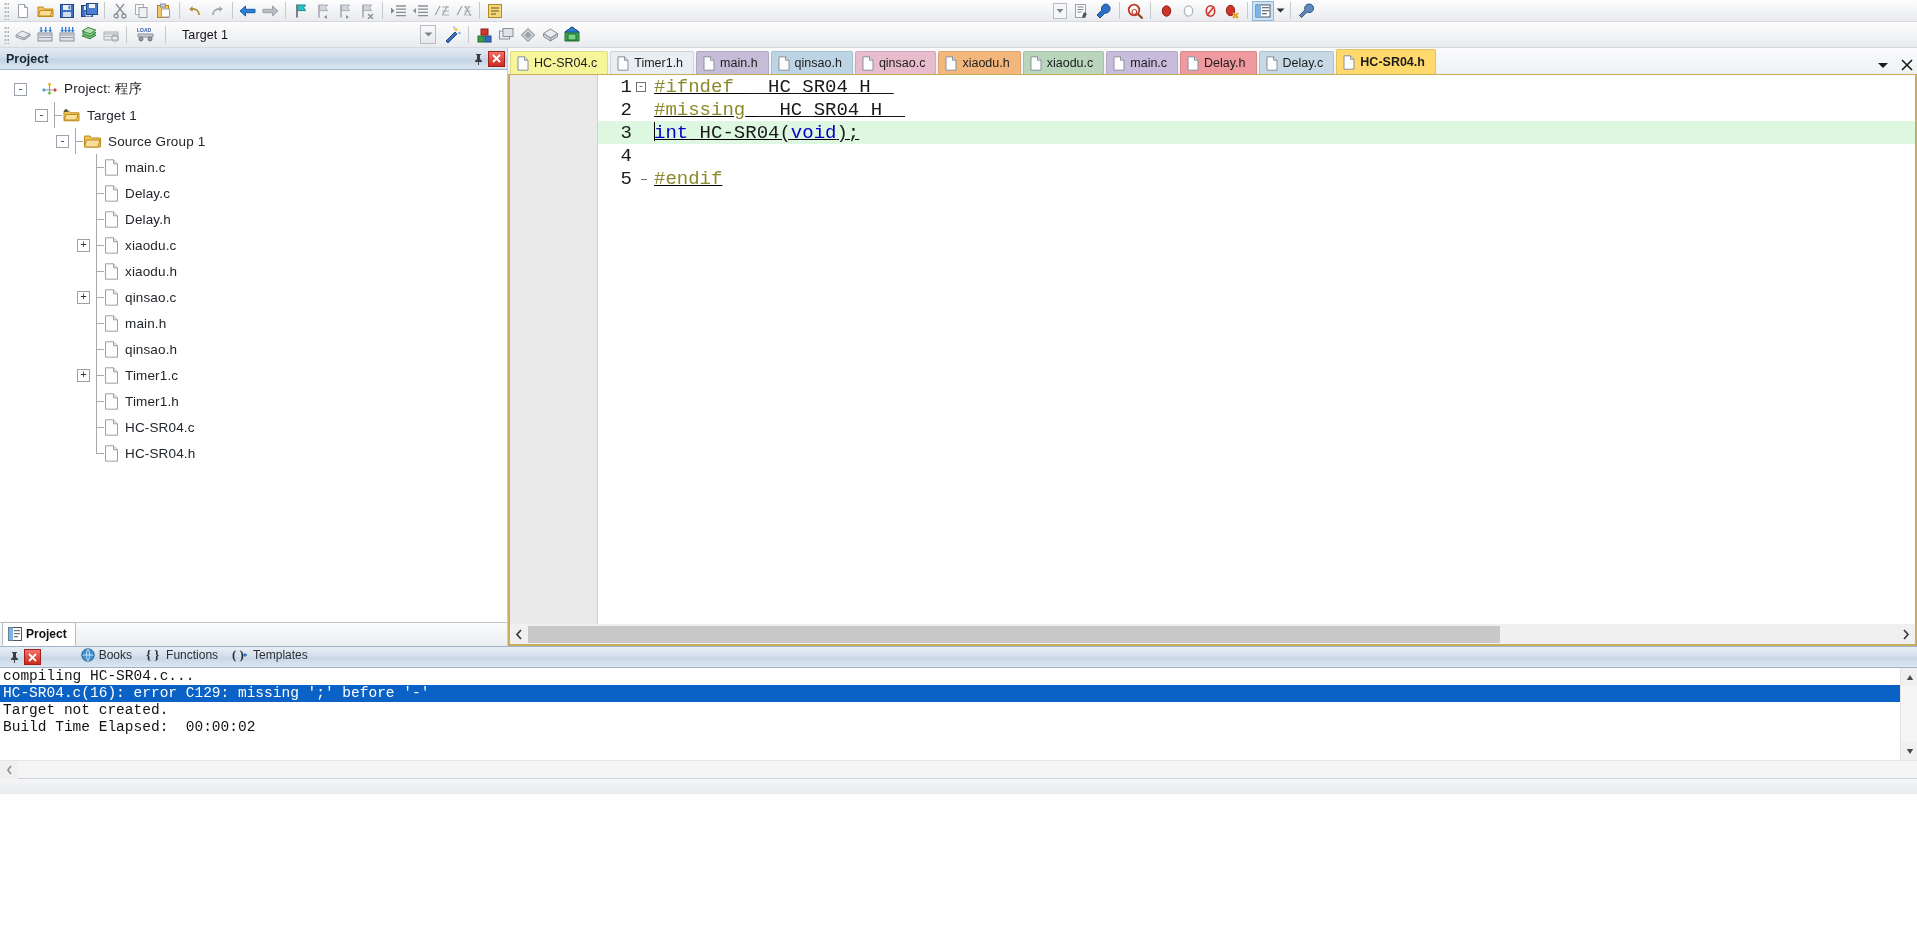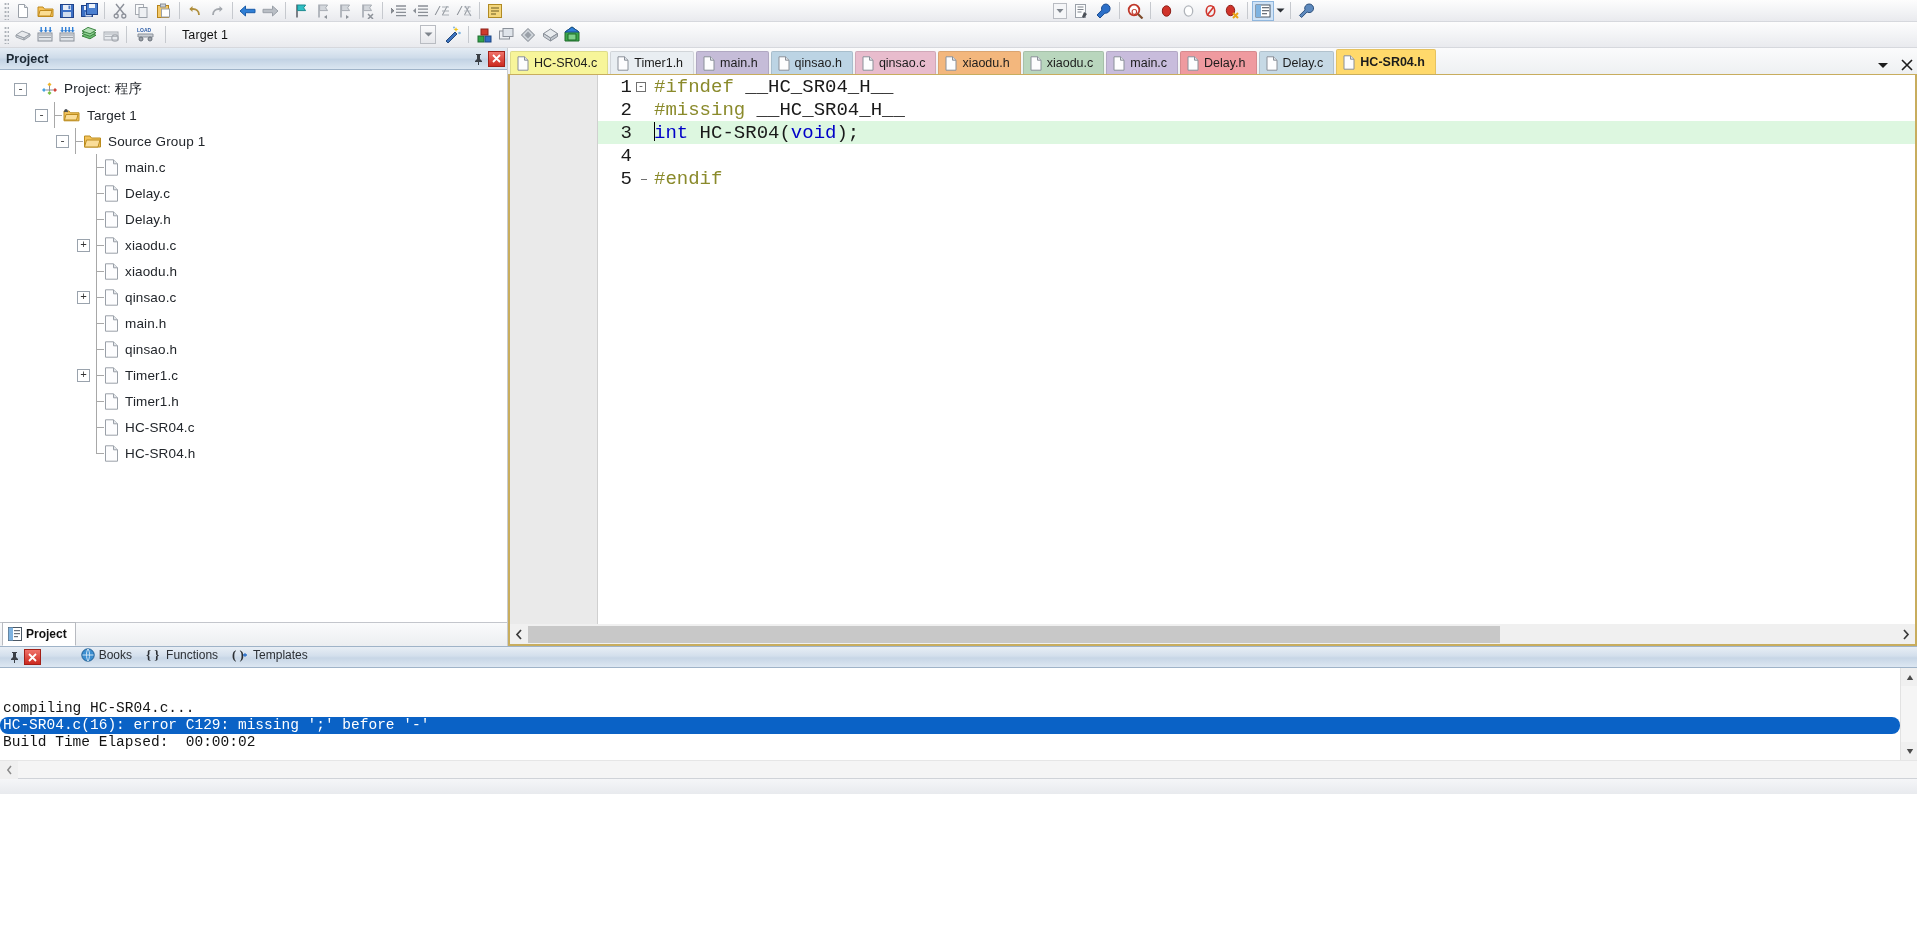--- a/index.html
+++ b/index.html
@@ -215,21 +215,21 @@
     display: flex; align-items: center; justify-content: center;
     font-size: 11px; color: #555; position: relative;
   }
   .foldbox {
     width: 10px; height: 10px; border: 1px solid #707070; background:#fff;
     display:flex; align-items:center; justify-content:center;
     font-size: 10px; line-height:1; font-family:"Liberation Mono", monospace;
   }
   .vbar { position:absolute; left:7px; top:0; bottom:0; width:1px; background:#707070; }
   .vbar.half-top { bottom: 50%; }
-  .codetext { padding-left: 6px; flex: 1 1 auto; position: relative; }
+  .codetext { padding-left: 6px; flex: 1 1 auto; position: relative; text-decoration: underline; }
   .kw-pp { color: #8a8a2b; }
   .kw-blue { color: #0000c8; }
   .plain { color: #1a1a1a; }
   .caret {
     display:inline-block; width:1px; height:19px; background:#000;
     vertical-align: -3px; margin-right: -1px;
   }
 
   .hscroll-wrap {
     height: 22px;
@@ -259,30 +259,30 @@
     padding: 0 2px 0 6px;
     font-size: 12.5px; color:#1a2733;
   }
   .build-head .ttl { flex: 1 1 auto; }
   .build-body {
     height: 92px;
     background: #fff;
     display: flex;
     position: relative;
   }
-  .build-lines { flex: 1 1 auto; overflow: hidden; margin-top: 32px; }
+  .build-lines { flex: 1 1 auto; overflow: hidden; }
   .bline {
     font-family: "Liberation Mono", monospace;
     font-size: 14.5px;
     height: 17px; line-height: 17px;
     white-space: pre;
     color: #141414;
     padding-left: 3px;
   }
-  .bline.sel { background: #0a62c6; color: #fff; border-radius: 8px; }
+  .bline.sel { background: #0a62c6; color: #fff; }
   .vscroll {
     width: 17px; flex: 0 0 auto;
     background: #f5f5f5;
     border-left: 1px solid #e2e2e2;
     display: flex; flex-direction: column; justify-content: space-between;
   }
   .vscroll .sb-arrow { width: 17px; }
   .build-hscroll {
     height: 18px;
     background: #f5f5f5;
@@ -1161,20 +1161,21 @@
     <svg width="9" height="9" viewBox="0 0 9 9">
         <path d="M1 1l7 7M8 1L1 8" stroke="#fff" stroke-width="1.8"></path>
       </svg>
   </div>
 </div>
 
 <div class="build-body">
   <div class="build-lines" id="blines">
       <div class="bline">compiling HC-SR04.c...</div>
       <div class="bline sel">HC-SR04.c(16): error C129: missing ';' before '-'</div>
+      <div class="bline">Target not created.</div>
       <div class="bline">Build Time Elapsed:  00:00:02</div>
     </div>
   <div class="vscroll">
     <div class="sb-arrow">
       <svg width="8" height="7" viewBox="0 0 8 7">
           <path d="M4 1l3.2 5H0.8z" fill="#4a4a4a"></path>
         </svg>
     </div>
     <div class="sb-arrow">
       <svg width="8" height="7" viewBox="0 0 8 7">

